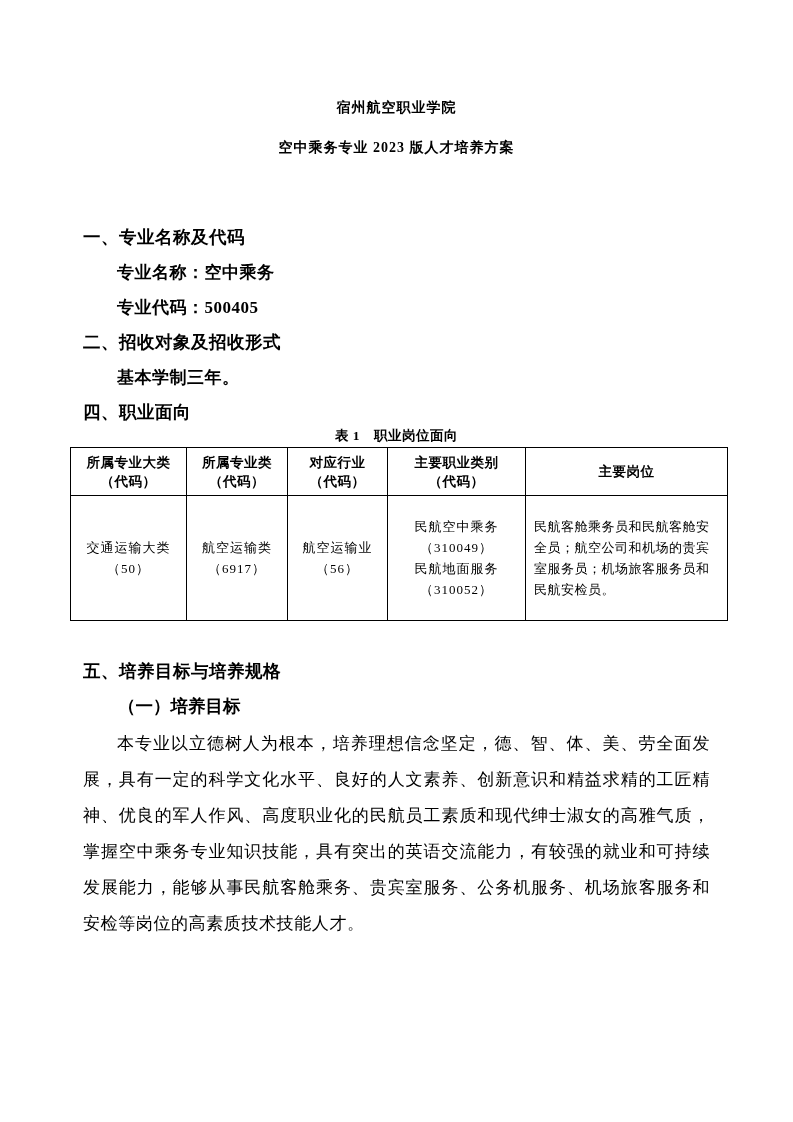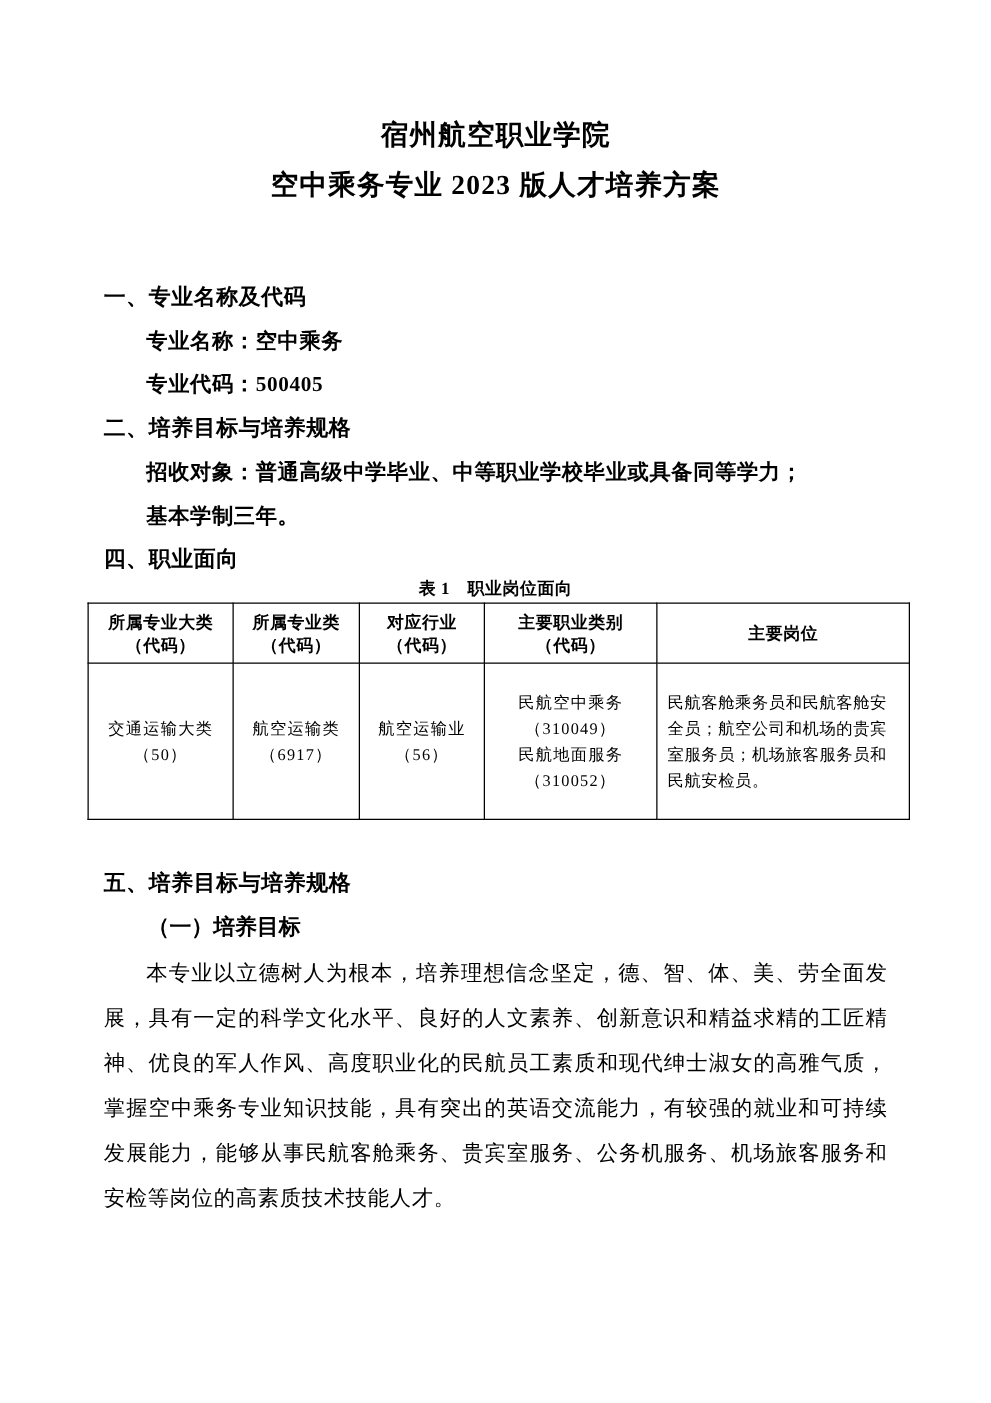--- a/index.html
+++ b/index.html
@@ -9,21 +9,21 @@
     width:793px; height:1122px;
     background:#ffffff;
     color:#000;
     font-family:"Liberation Serif", serif;
     overflow:hidden;
   }
   .content { padding:88px 83px 0 83px; }
 
   .title-line {
     text-align:center;
-    font-size:22px;
+    font-size:14px;
     font-weight:700;
     line-height:40px;
     letter-spacing:1px;
   }
 
   .lines-block { margin-top:52px; }
   .line { font-size:17px; line-height:35px; letter-spacing:0.5px;font-weight:bold; }
   .heading { font-weight:700; font-size:17.5px; }
   .indent { text-indent:2em; }
 
@@ -95,22 +95,21 @@
   <div class="content">
 
     <div class="title-line">宿州航空职业学院</div>
     <div class="title-line">空中乘务专业 2023 版人才培养方案</div>
 
     <div class="lines-block">
       <div class="line heading">一、专业名称及代码</div>
       <div class="line indent">专业名称：空中乘务</div>
       <div class="line indent">专业代码：500405</div>
 
-      <div class="line heading">二、培养目标与培养规格</div>
-      <div class="line indent">招收对象：普通高级中学毕业、中等职业学校毕业或具备同等学力；</div>
+      <div class="line heading">二、招收对象及招收形式</div>
 
       <div class="line indent">基本学制三年。</div>
 
       <div class="line heading">四、职业面向</div>
 
       <div class="table-caption">表 1　职业岗位面向</div>
 
       <table class="career">
         <colgroup>
           <col style="width:116px">

